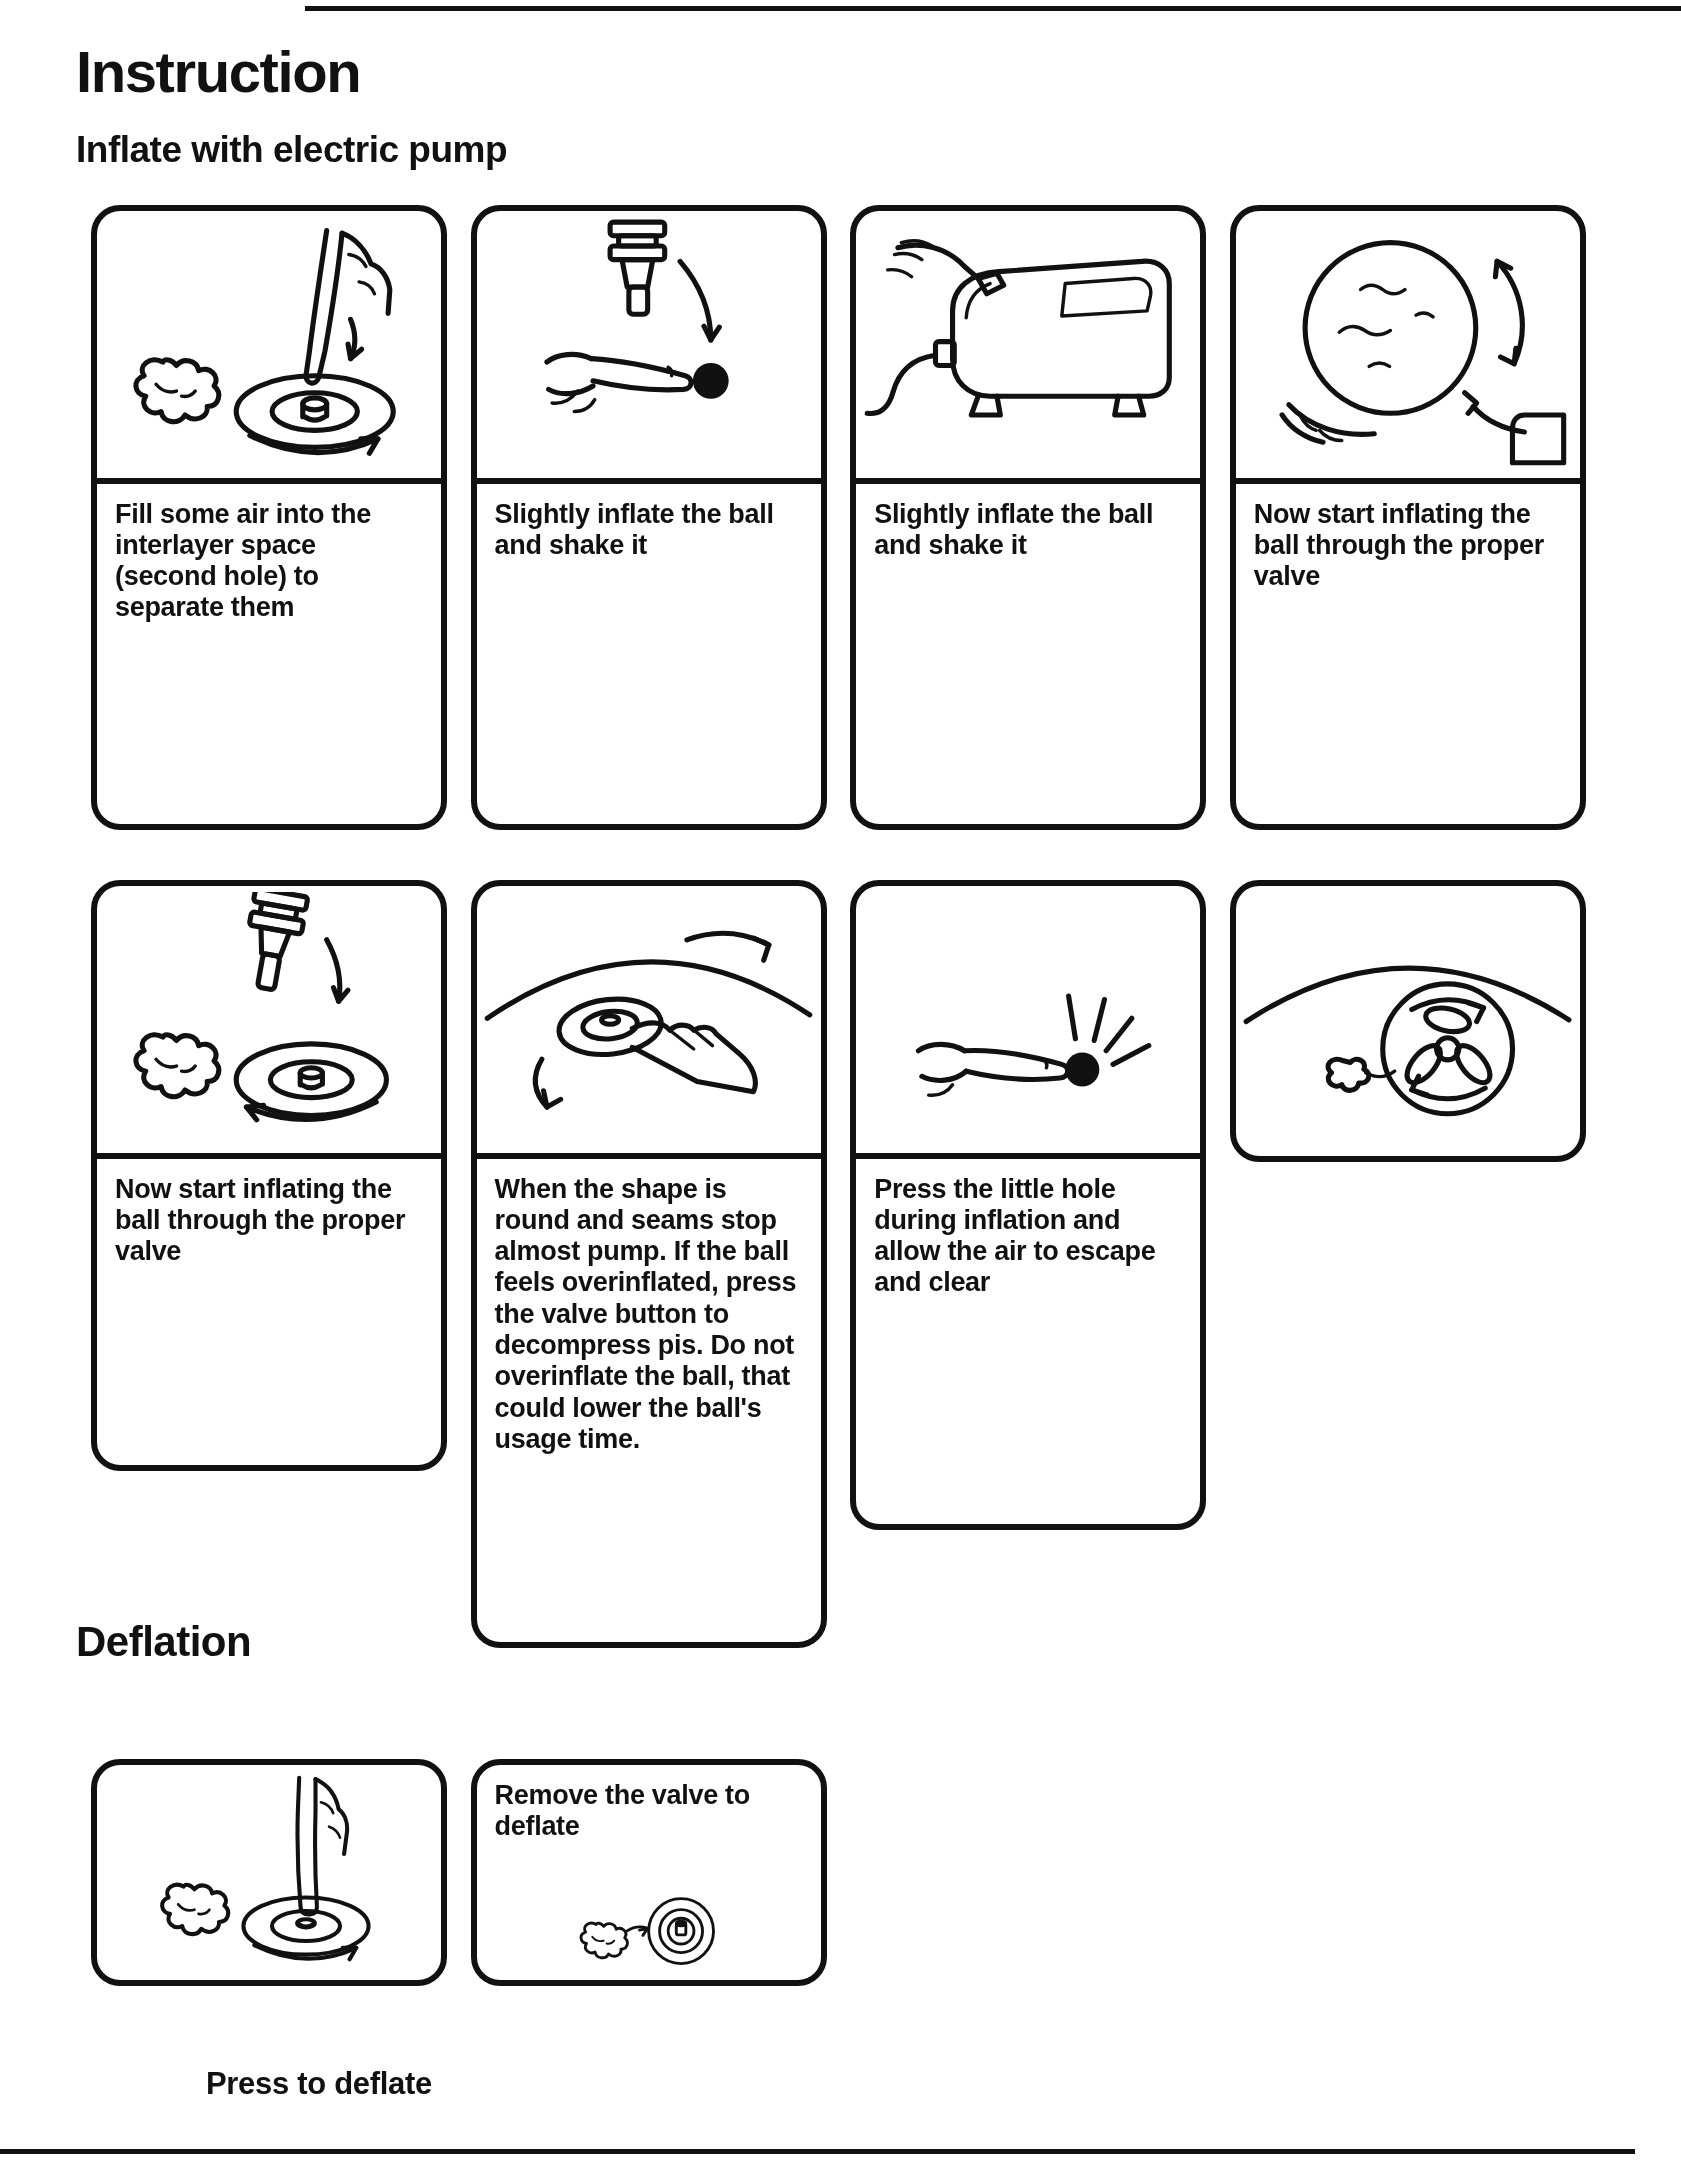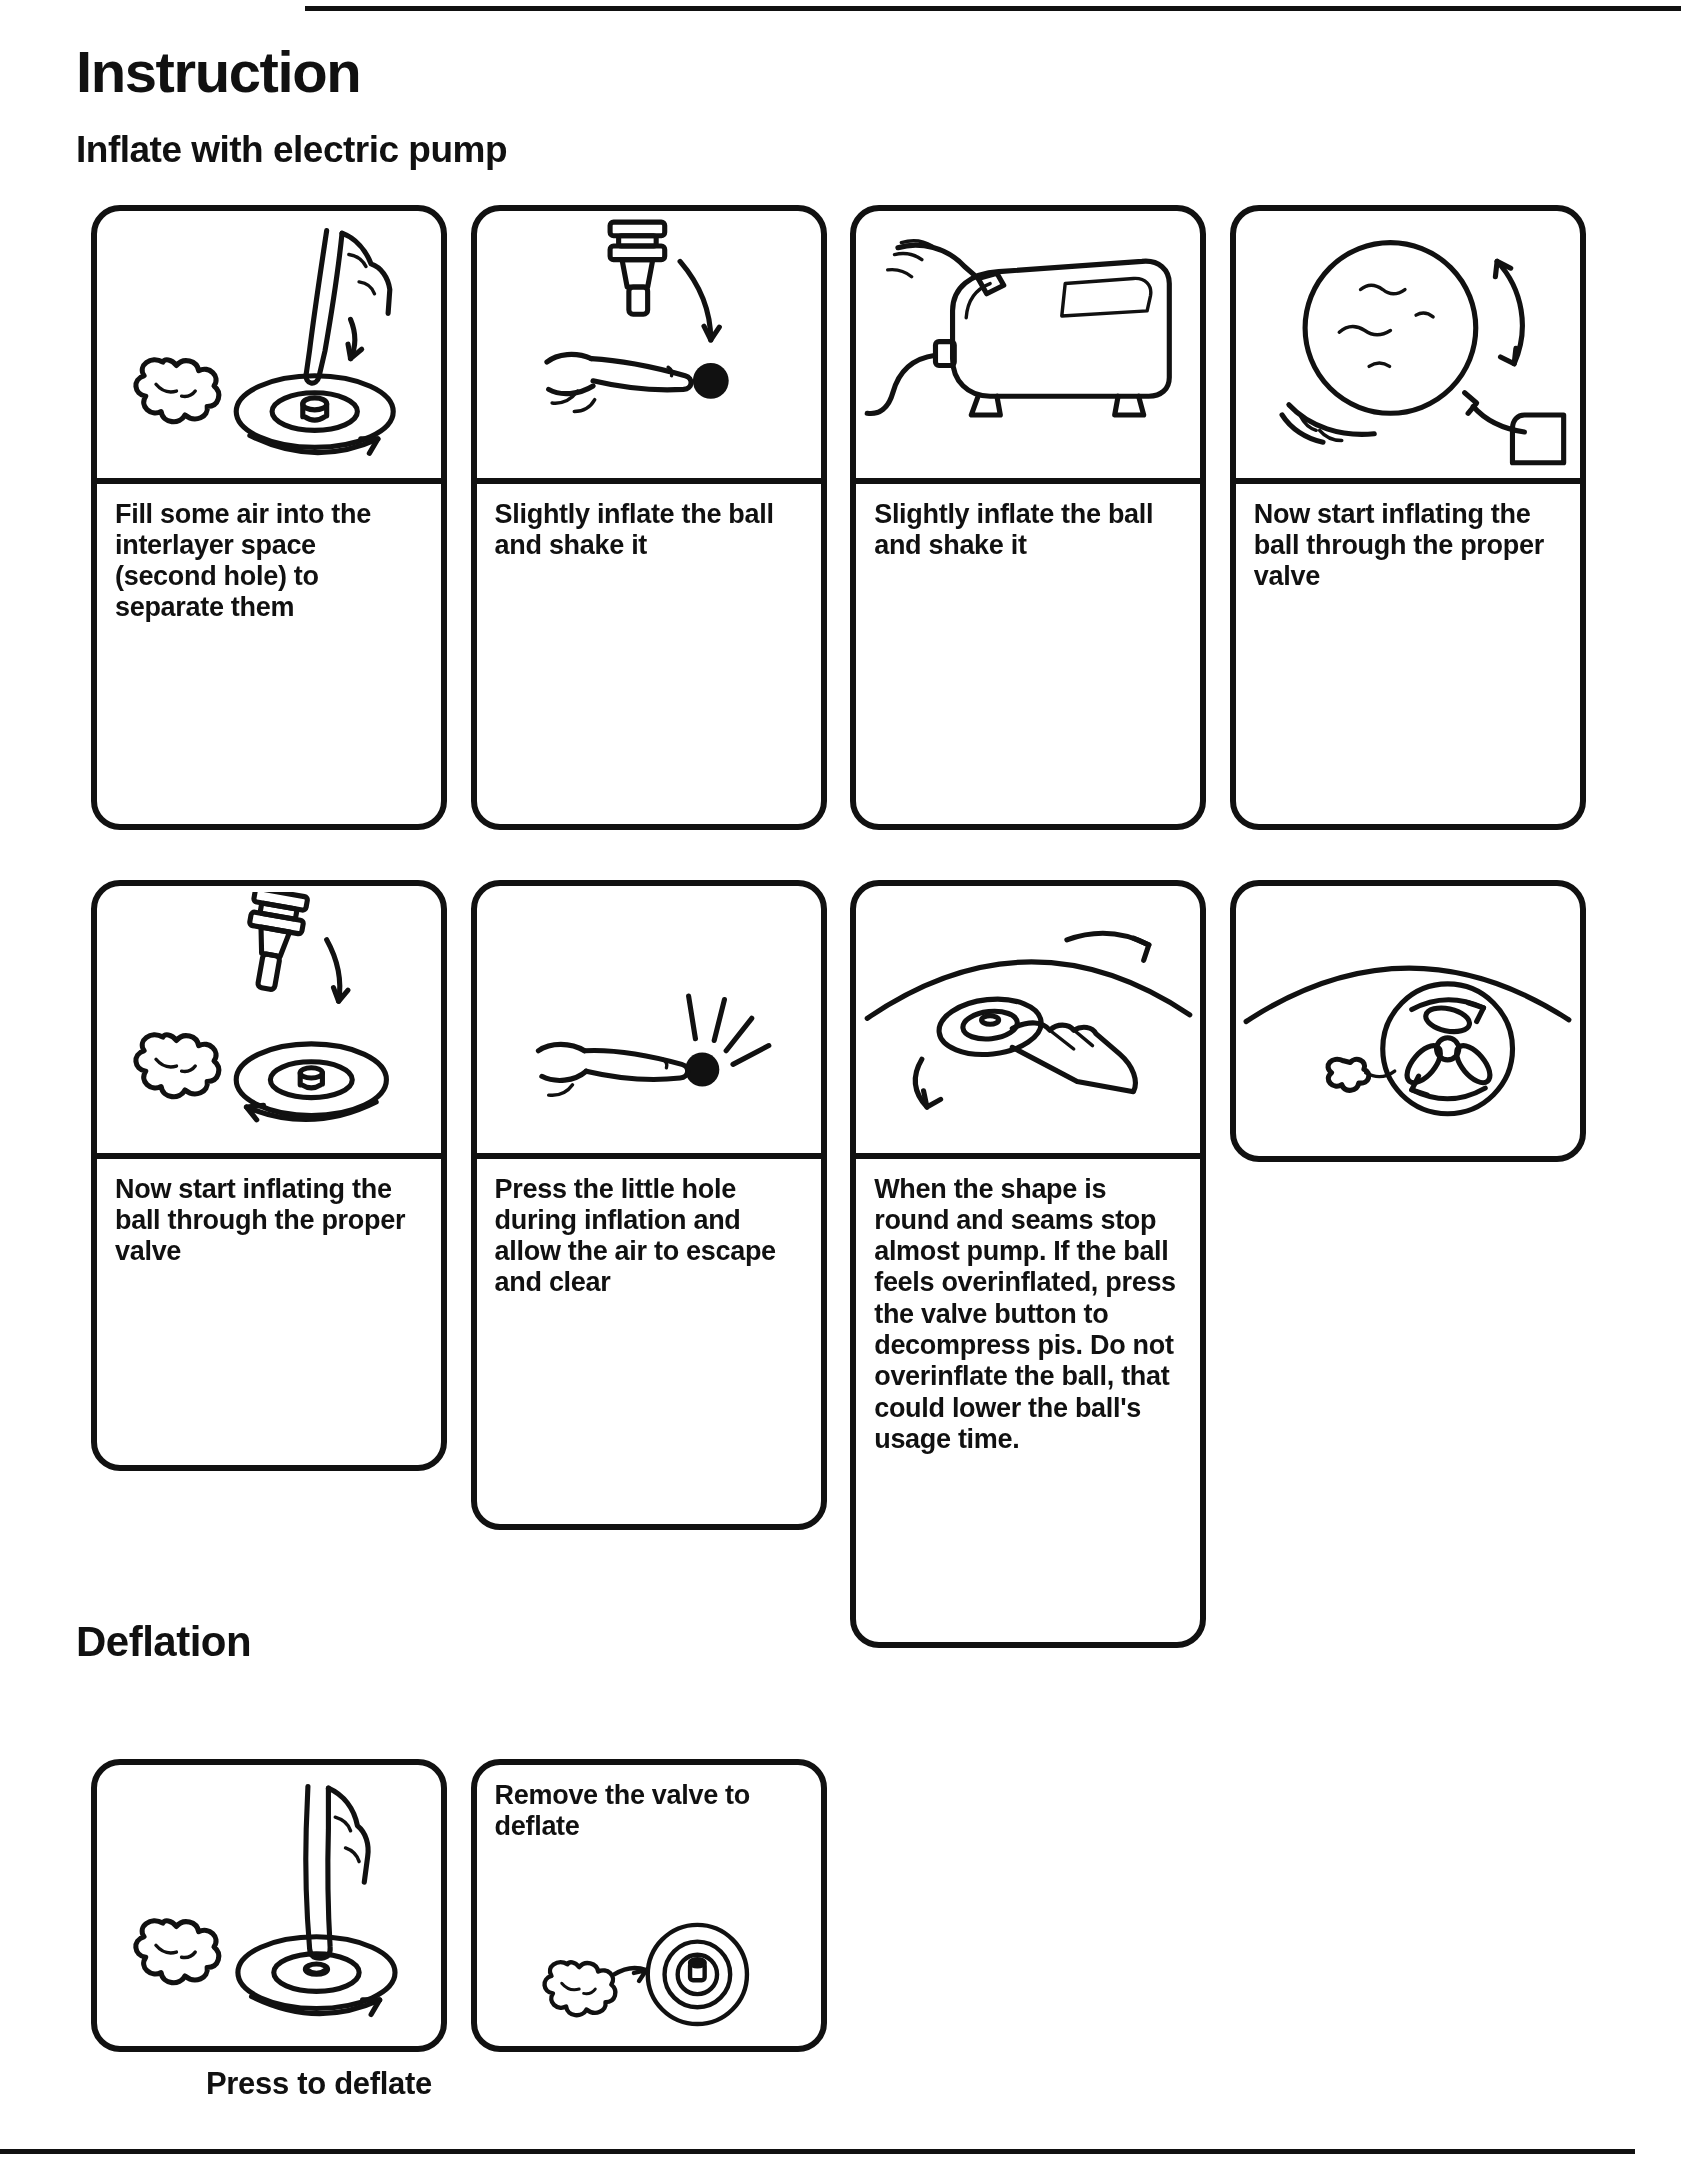--- a/index.html
+++ b/index.html
@@ -29,21 +29,21 @@
   .panel-image{height:273px;flex:none;border-bottom:6.4px solid #111;padding:5.5px;box-sizing:border-box;}
   .panel.image-only .panel-image{border-bottom:none;height:100%;}
   .panel.text-top .panel-image{border-bottom:none;height:auto;flex:1;min-height:0;}
   .panel-text{
     padding:14.5px 18px 9px 18px;font-weight:bold;font-size:27px;line-height:1.16;
     letter-spacing:-0.3px;
   }
   .panel.text-top .panel-text{padding-bottom:1.8px;}
 
   .h688{height:625px;} .h650{height:591px;} .h715{height:650px;}
-  .h845{height:768px;} .h310{height:282px;} .h322{height:293px;}
+  .h845{height:768px;} .h310{height:282px;} .h322{height:227px;align-items:center;}
 
   .caption{
     position:absolute;left:76px;top:2066px;width:356px;text-align:right;
     font-weight:bold;font-size:31px;letter-spacing:-0.3px;
   }
 
   .illu{width:100%;height:100%;display:block;}
   .illu *{stroke:#111;stroke-width:6;fill:none;stroke-linecap:round;stroke-linejoin:round;}
   .illu .fill{fill:#111;stroke:none;}
   .illu .thin{stroke-width:4;}
@@ -154,49 +154,49 @@
         <ellipse cx="244" cy="220" rx="48" ry="21"></ellipse>
         <ellipse cx="244" cy="212" rx="13" ry="6"></ellipse>
         <path d="M231 212 v14 m26 -14 v13 M233 226 q11 7 22 0"></path>
         <path d="M320 246 q-76 38 -152 6"></path>
         <path d="M168 252 l20 -2 m-20 2 l12 15"></path>
       </svg>
     </div>
     <div class="panel-text">Now start inflating the ball through the proper valve</div>
   </div>
 
-  <div class="panel h715">
-    <div class="panel-image">
-      <svg class="illu" viewBox="0 0 390 300">
-        <circle class="fill" cx="258" cy="208" r="20"></circle>
-        <path d="M250 172 l-8 -50 M272 174 l12 -48 M286 186 l30 -38 M294 202 l42 -22"></path>
-        <path d="M120 186 c38 -2 78 6 114 16 c10 3 9 15 -2 16 c-36 4 -76 0 -110 -8"></path>
-        <path d="M120 186 c-16 -10 -40 -10 -54 0 m56 24 c-14 12 -36 14 -52 6"></path>
-        <path class="thin" d="M106 226 q-10 14 -28 12 M212 196 q6 4 4 10"></path>
-      </svg>
-    </div>
-    <div class="panel-text">Press the little hole during inflation and allow the air to escape and clear</div>
-  </div>
-
   <div class="panel h845">
     <div class="panel-image">
       <svg class="illu" viewBox="0 0 390 300">
         <path d="M6 148 q190 -130 378 -4"></path>
         <ellipse cx="150" cy="158" rx="60" ry="32" transform="rotate(-6 150 158)"></ellipse>
         <ellipse cx="150" cy="156" rx="32" ry="16" transform="rotate(-6 150 156)"></ellipse>
         <ellipse cx="150" cy="150" rx="10" ry="5"></ellipse>
         <path d="M176 160 c20 -10 36 -8 44 2 c8 -8 22 -8 28 0 c10 -6 22 -4 26 4 l28 24 c16 14 22 32 16 44 l-66 -12 l-76 -40"></path>
         <path class="thin" d="M220 162 l28 22 m-2 -24 l24 20 m0 -18 l18 16"></path>
         <path d="M240 56 q50 -18 96 6"></path>
         <path d="M336 62 l-18 -8 m18 8 l-6 18"></path>
         <path d="M70 196 q-18 30 6 56"></path>
         <path d="M76 252 l-4 -19 m4 19 l16 -9"></path>
       </svg>
     </div>
     <div class="panel-text">When the shape is round and seams stop almost pump. If the ball feels overinflated, press the valve button to decompress pis. Do not overinflate the ball, that could lower the ball's usage time.</div>
+  </div>
+
+  <div class="panel h715">
+    <div class="panel-image">
+      <svg class="illu" viewBox="0 0 390 300">
+        <circle class="fill" cx="258" cy="208" r="20"></circle>
+        <path d="M250 172 l-8 -50 M272 174 l12 -48 M286 186 l30 -38 M294 202 l42 -22"></path>
+        <path d="M120 186 c38 -2 78 6 114 16 c10 3 9 15 -2 16 c-36 4 -76 0 -110 -8"></path>
+        <path d="M120 186 c-16 -10 -40 -10 -54 0 m56 24 c-14 12 -36 14 -52 6"></path>
+        <path class="thin" d="M106 226 q-10 14 -28 12 M212 196 q6 4 4 10"></path>
+      </svg>
+    </div>
+    <div class="panel-text">Press the little hole during inflation and allow the air to escape and clear</div>
   </div>
 
   <div class="panel image-only h310">
     <div class="panel-image">
       <svg class="illu" viewBox="0 0 390 300">
         <path d="M6 150 q190 -124 378 -2"></path>
         <circle cx="242" cy="182" r="76"></circle>
         <circle cx="242" cy="182" r="13"></circle>
         <ellipse cx="242" cy="148" rx="26" ry="13" transform="rotate(12 242 148)"></ellipse>
         <ellipse cx="214" cy="200" rx="26" ry="13" transform="rotate(130 214 200)"></ellipse>

